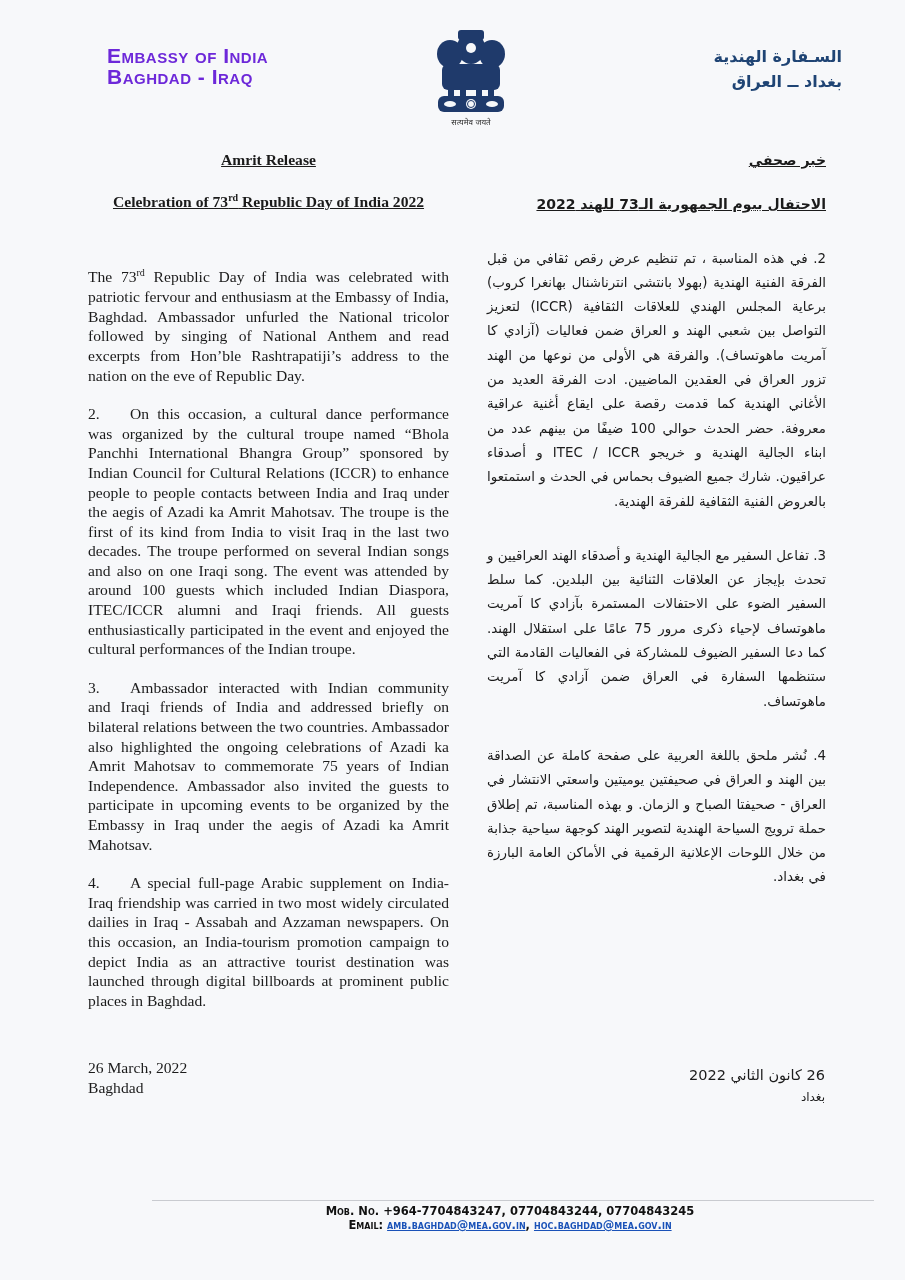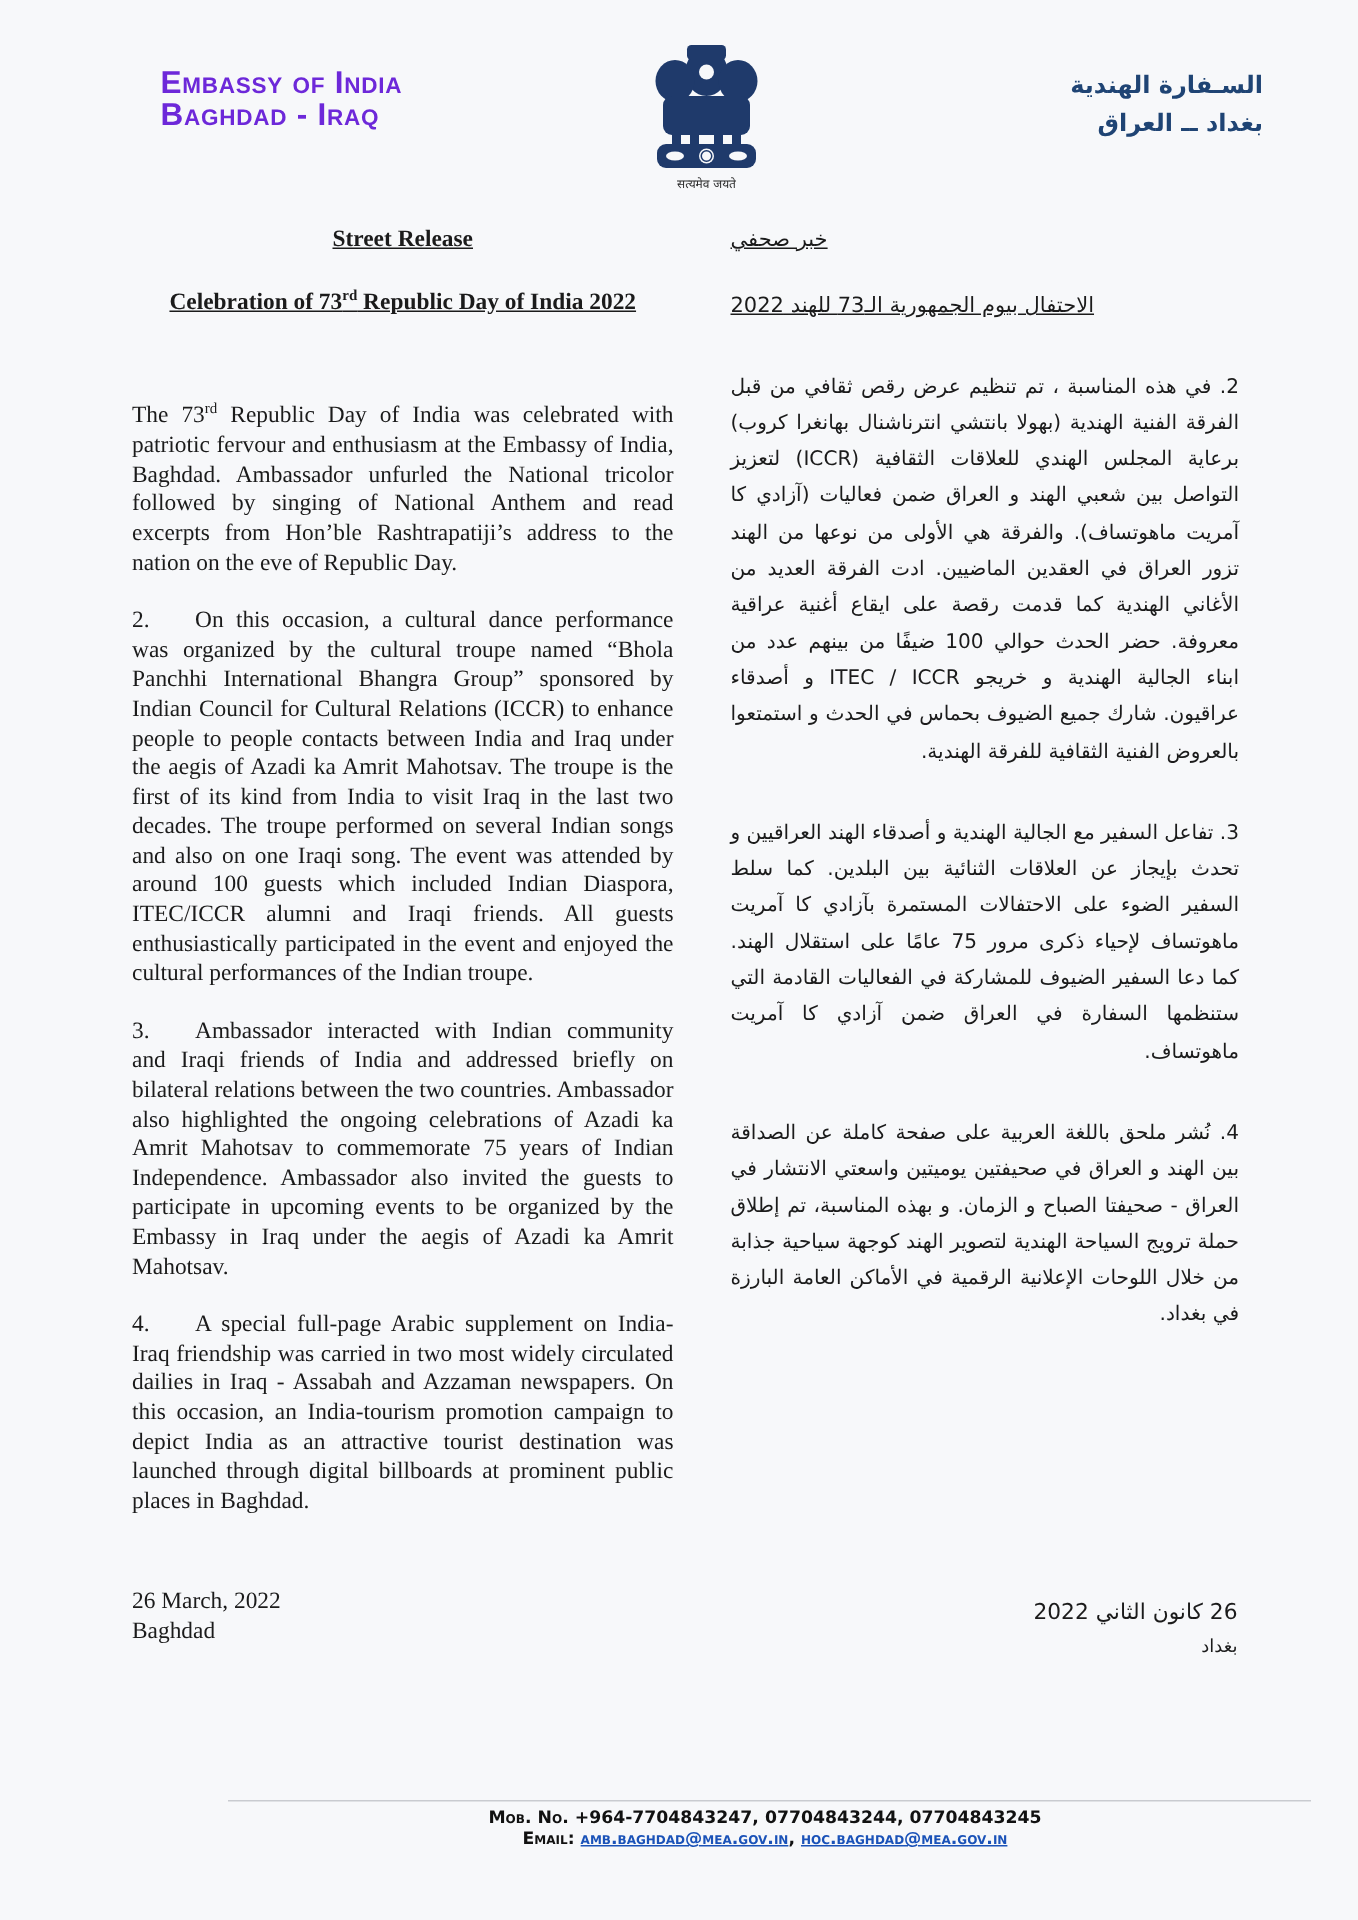--- a/index.html
+++ b/index.html
@@ -37,21 +37,21 @@
   .title-en.pr { margin-bottom: 18px; }
   .title-en.main { margin-bottom: 52px; }
   .title-en sup { font-size: 10px; }
   .para-en { text-align: justify; margin: 0 0 19px 0; }
   .para-en .num { display: inline-block; width: 42px; }
   .col-ar {
     position: absolute; left: 487px; top: 148px; width: 339px;
     direction: rtl; text-align: justify;
     font-family: "DejaVu Sans", sans-serif; font-size: 13.4px; line-height: 24.3px;
   }
-  .title-ar { text-align: left; font-weight: normal; text-decoration: underline; margin: 0; }
+  .title-ar { text-align: right; font-weight: bold; text-decoration: underline; margin: 0; }
   .title-ar.pr { margin-bottom: 20px; font-size: 14px; }
   .title-ar.main { margin-bottom: 30px; font-size: 14px; }
   .para-ar { margin: 0 0 30px 0; }
   .sign-en {
     position: absolute; left: 88px; top: 1058px;
     font-family: "Liberation Serif", serif; font-size: 15.6px; line-height: 19.6px;
   }
   .sign-ar {
     position: absolute; right: 80px; top: 1064px; text-align: right; direction: rtl;
     font-family: "DejaVu Sans", sans-serif; font-size: 14.5px; line-height: 22px;
@@ -104,21 +104,21 @@
   </svg>
 </div>
 <div class="motto">सत्यमेव जयते</div>
 
 <div class="header-ar">
   <div>السـفارة الهندية</div>
   <div>بغداد ــ العراق</div>
 </div>
 
 <div class="col-en">
-  <p class="title-en pr">Street Release</p>
+  <p class="title-en pr">Amrit Release</p>
   <p class="title-en main"><span>Celebration of 73</span><sup>rd</sup><span> Republic Day of India 2022</span></p>
 
   <p class="para-en"><span>The 73</span><sup style="font-size:10px">rd</sup><span> Republic Day of India was celebrated with patriotic fervour and enthusiasm at the Embassy of India, Baghdad. Ambassador unfurled the National tricolor followed by singing of National Anthem and read excerpts from Hon’ble Rashtrapatiji’s address to the nation on the eve of Republic Day.</span></p>
 
   <p class="para-en"><span class="num">2.</span><span>On this occasion, a cultural dance performance was organized by the cultural troupe named “Bhola Panchhi International Bhangra Group” sponsored by Indian Council for Cultural Relations (ICCR) to enhance people to people contacts between India and Iraq under the aegis of Azadi ka Amrit Mahotsav. The troupe is the first of its kind from India to visit Iraq in the last two decades. The troupe performed on several Indian songs and also on one Iraqi song. The event was attended by around 100 guests which included Indian Diaspora, ITEC/ICCR alumni and Iraqi friends. All guests enthusiastically participated in the event and enjoyed the cultural performances of the Indian troupe.</span></p>
 
   <p class="para-en"><span class="num">3.</span><span>Ambassador interacted with Indian community and Iraqi friends of India and addressed briefly on bilateral relations between the two countries. Ambassador also highlighted the ongoing celebrations of Azadi ka Amrit Mahotsav to commemorate 75 years of Indian Independence. Ambassador also invited the guests to participate in upcoming events to be organized by the Embassy in Iraq under the aegis of Azadi ka Amrit Mahotsav.</span></p>
 
   <p class="para-en"><span class="num">4.</span><span>A special full-page Arabic supplement on India-Iraq friendship was carried in two most widely circulated dailies in Iraq - Assabah and Azzaman newspapers. On this occasion, an India-tourism promotion campaign to depict India as an attractive tourist destination was launched through digital billboards at prominent public places in Baghdad.</span></p>
 </div>

